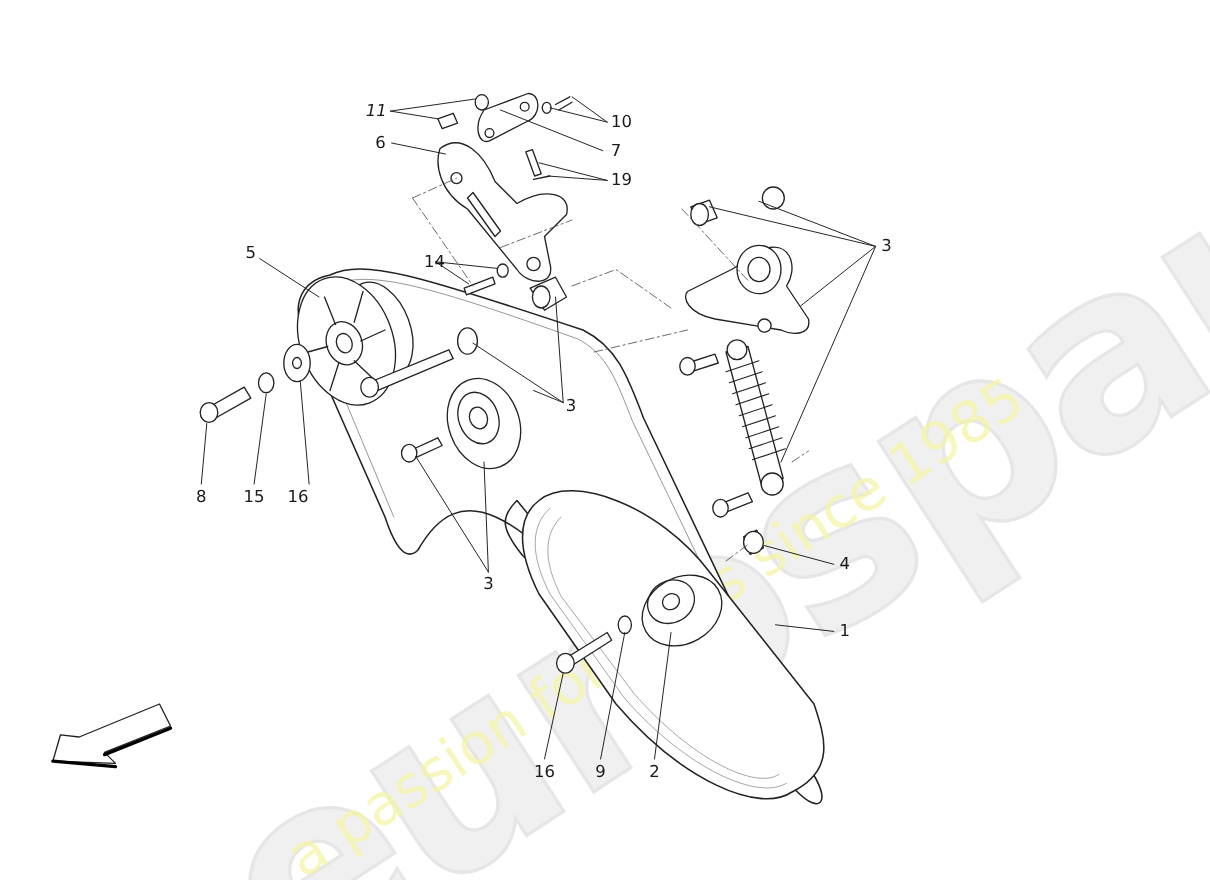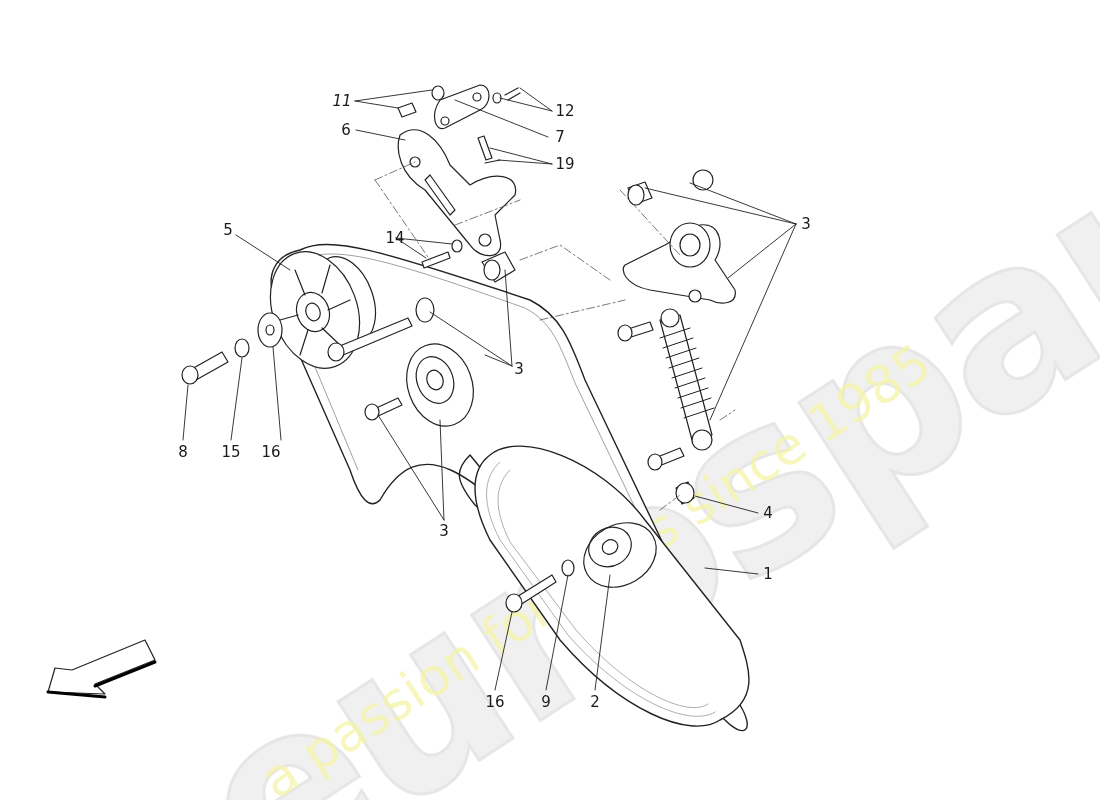--- a/index.html
+++ b/index.html
@@ -178,18 +178,18 @@
   <div class="callout" style="left:519px; top:369px;">3</div>
   <div class="callout" style="left:444px; top:531px;">3</div>
   <div class="callout" style="left:768px; top:513px;">4</div>
   <div class="callout" style="left:228px; top:230px;">5</div>
   <div class="callout" style="left:346px; top:130px;">6</div>
   <div class="callout" style="left:560px; top:137px;">7</div>
   <div class="callout" style="left:183px; top:452px;">8</div>
   <div class="callout" style="left:546px; top:702px;">9</div>
   <div class="callout" style="left:495px; top:702px;">16</div>
   <div class="callout" style="left:342px; top:101px;font-style:italic;">11</div>
-  <div class="callout" style="left:565px; top:111px;">12</div>
+  <div class="callout" style="left:565px; top:111px;">10</div>
   <div class="callout" style="left:565px; top:164px;">19</div>
   <div class="callout" style="left:395px; top:238px;text-align:right;">14</div>
   <div class="callout" style="left:231px; top:452px;">15</div>
   <div class="callout" style="left:271px; top:452px;text-align:center;">16</div>
 </div>
 
 </body></html>

